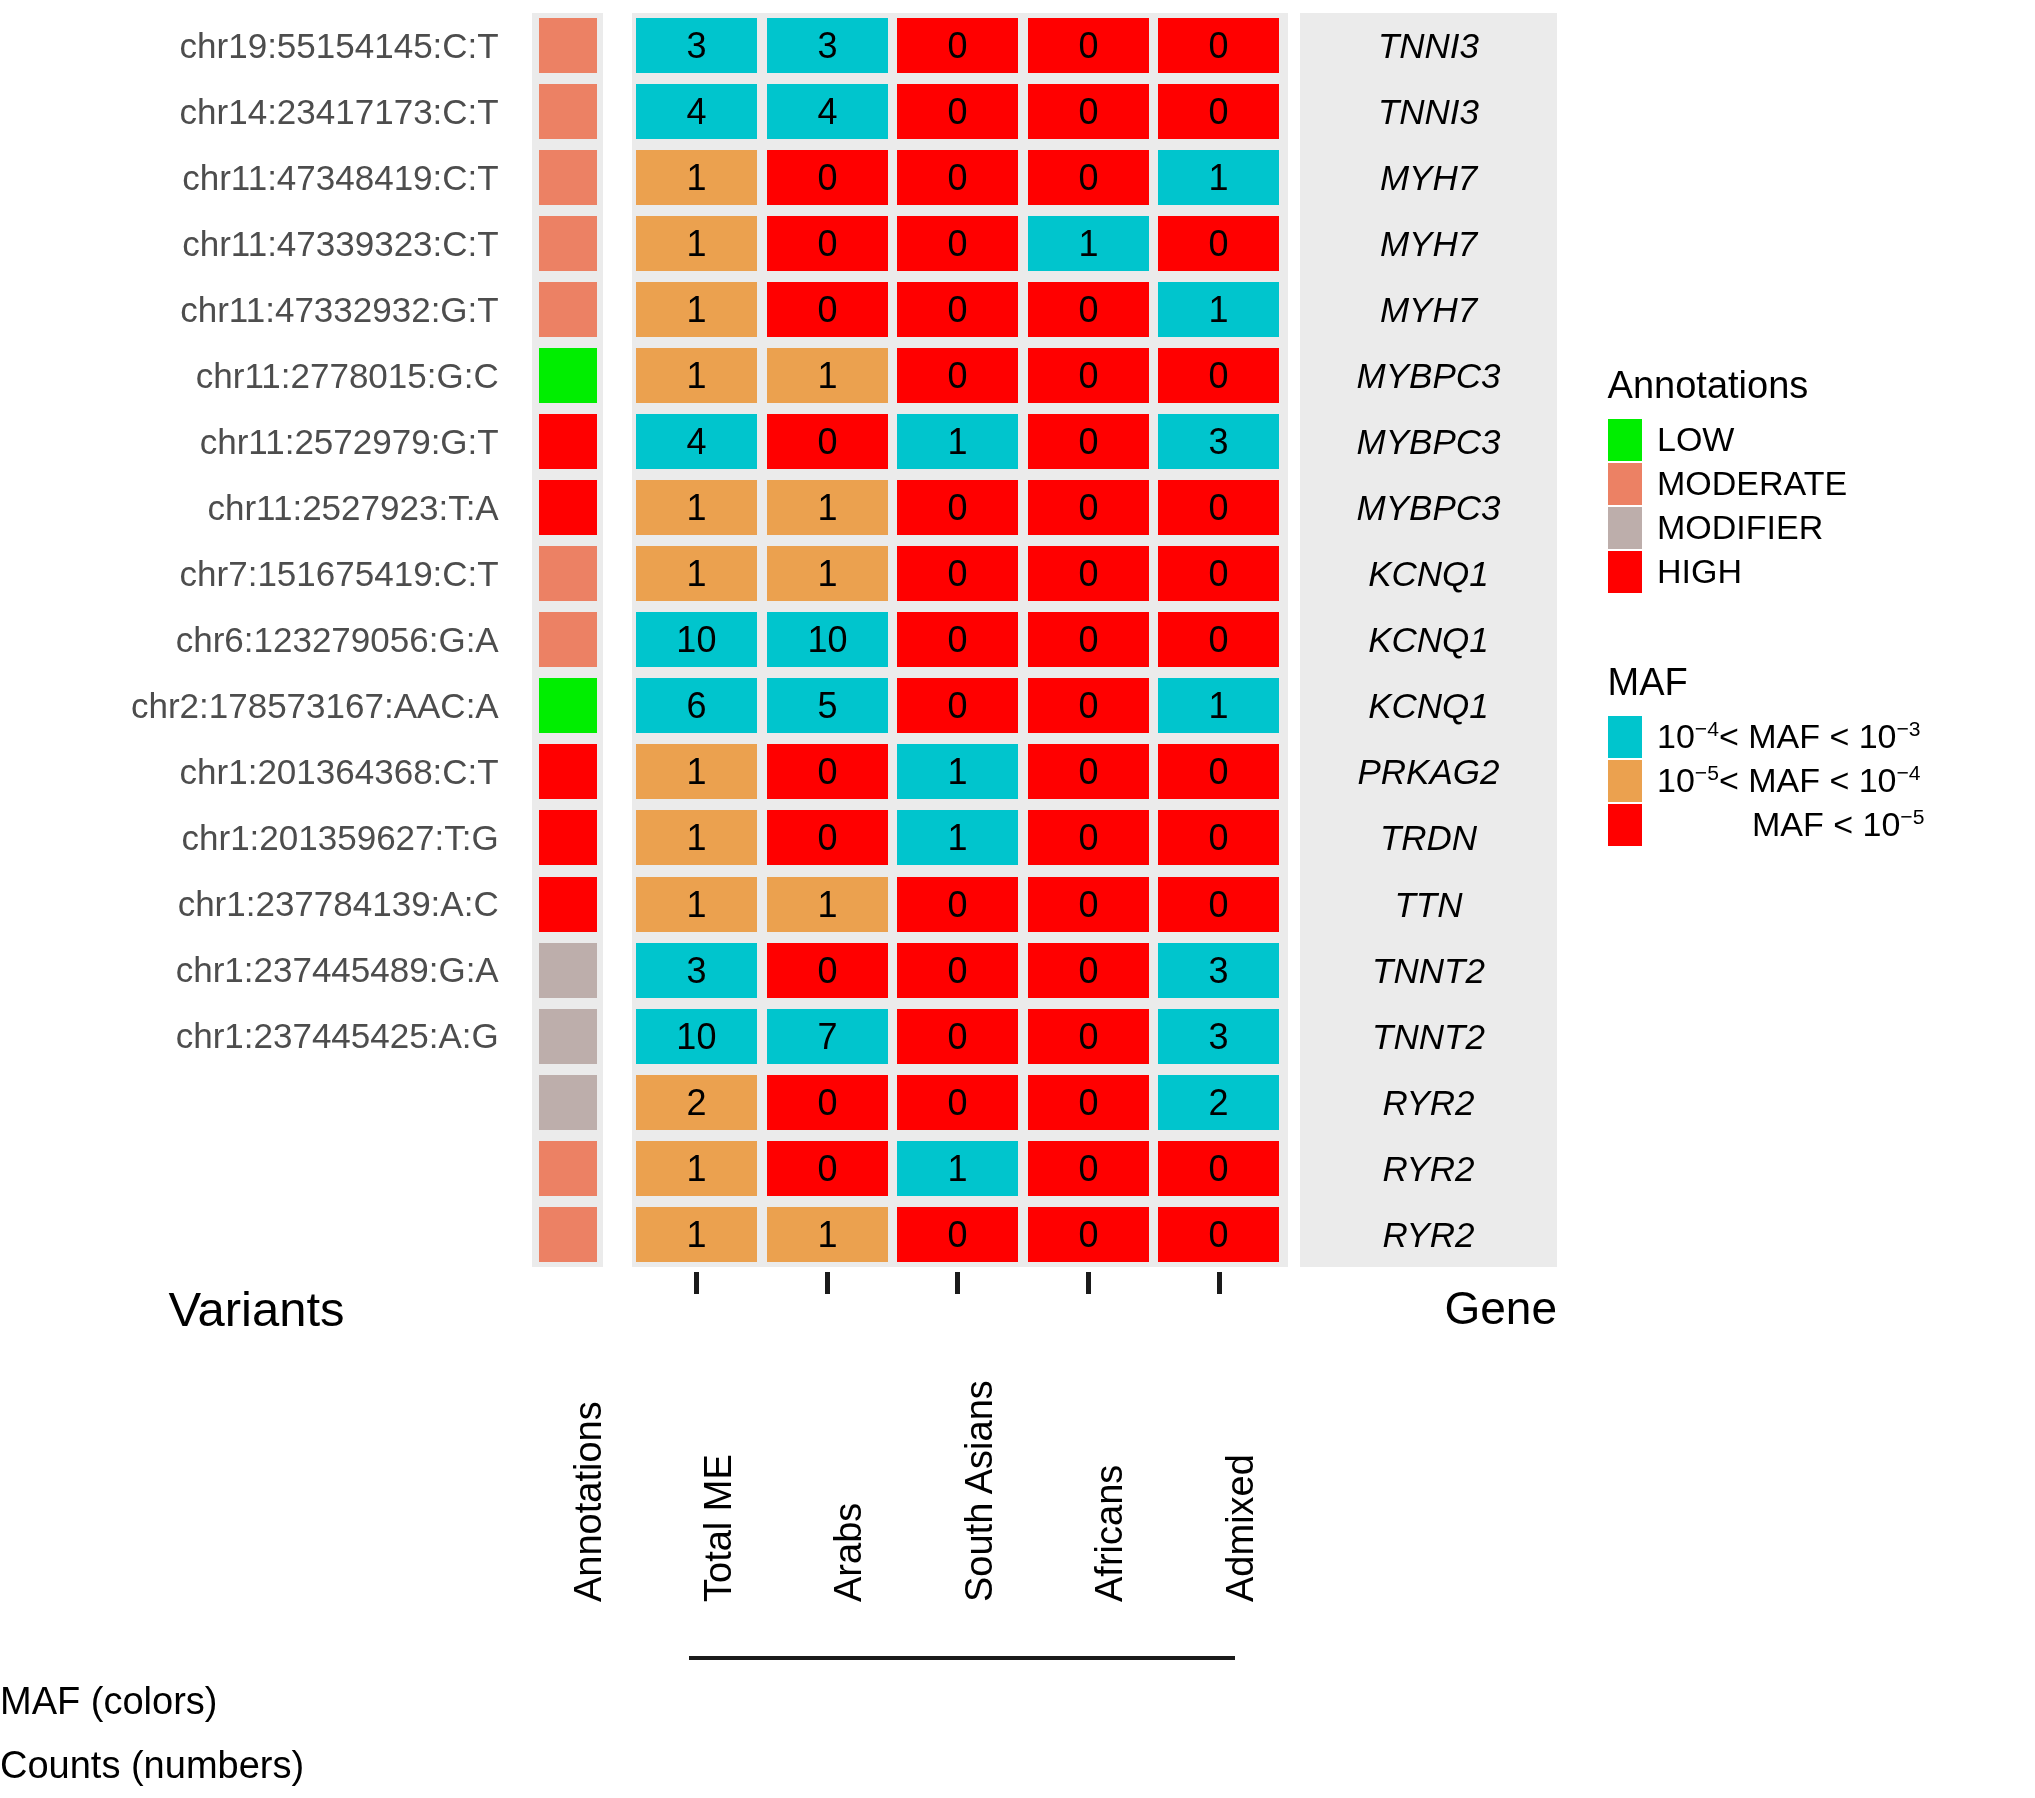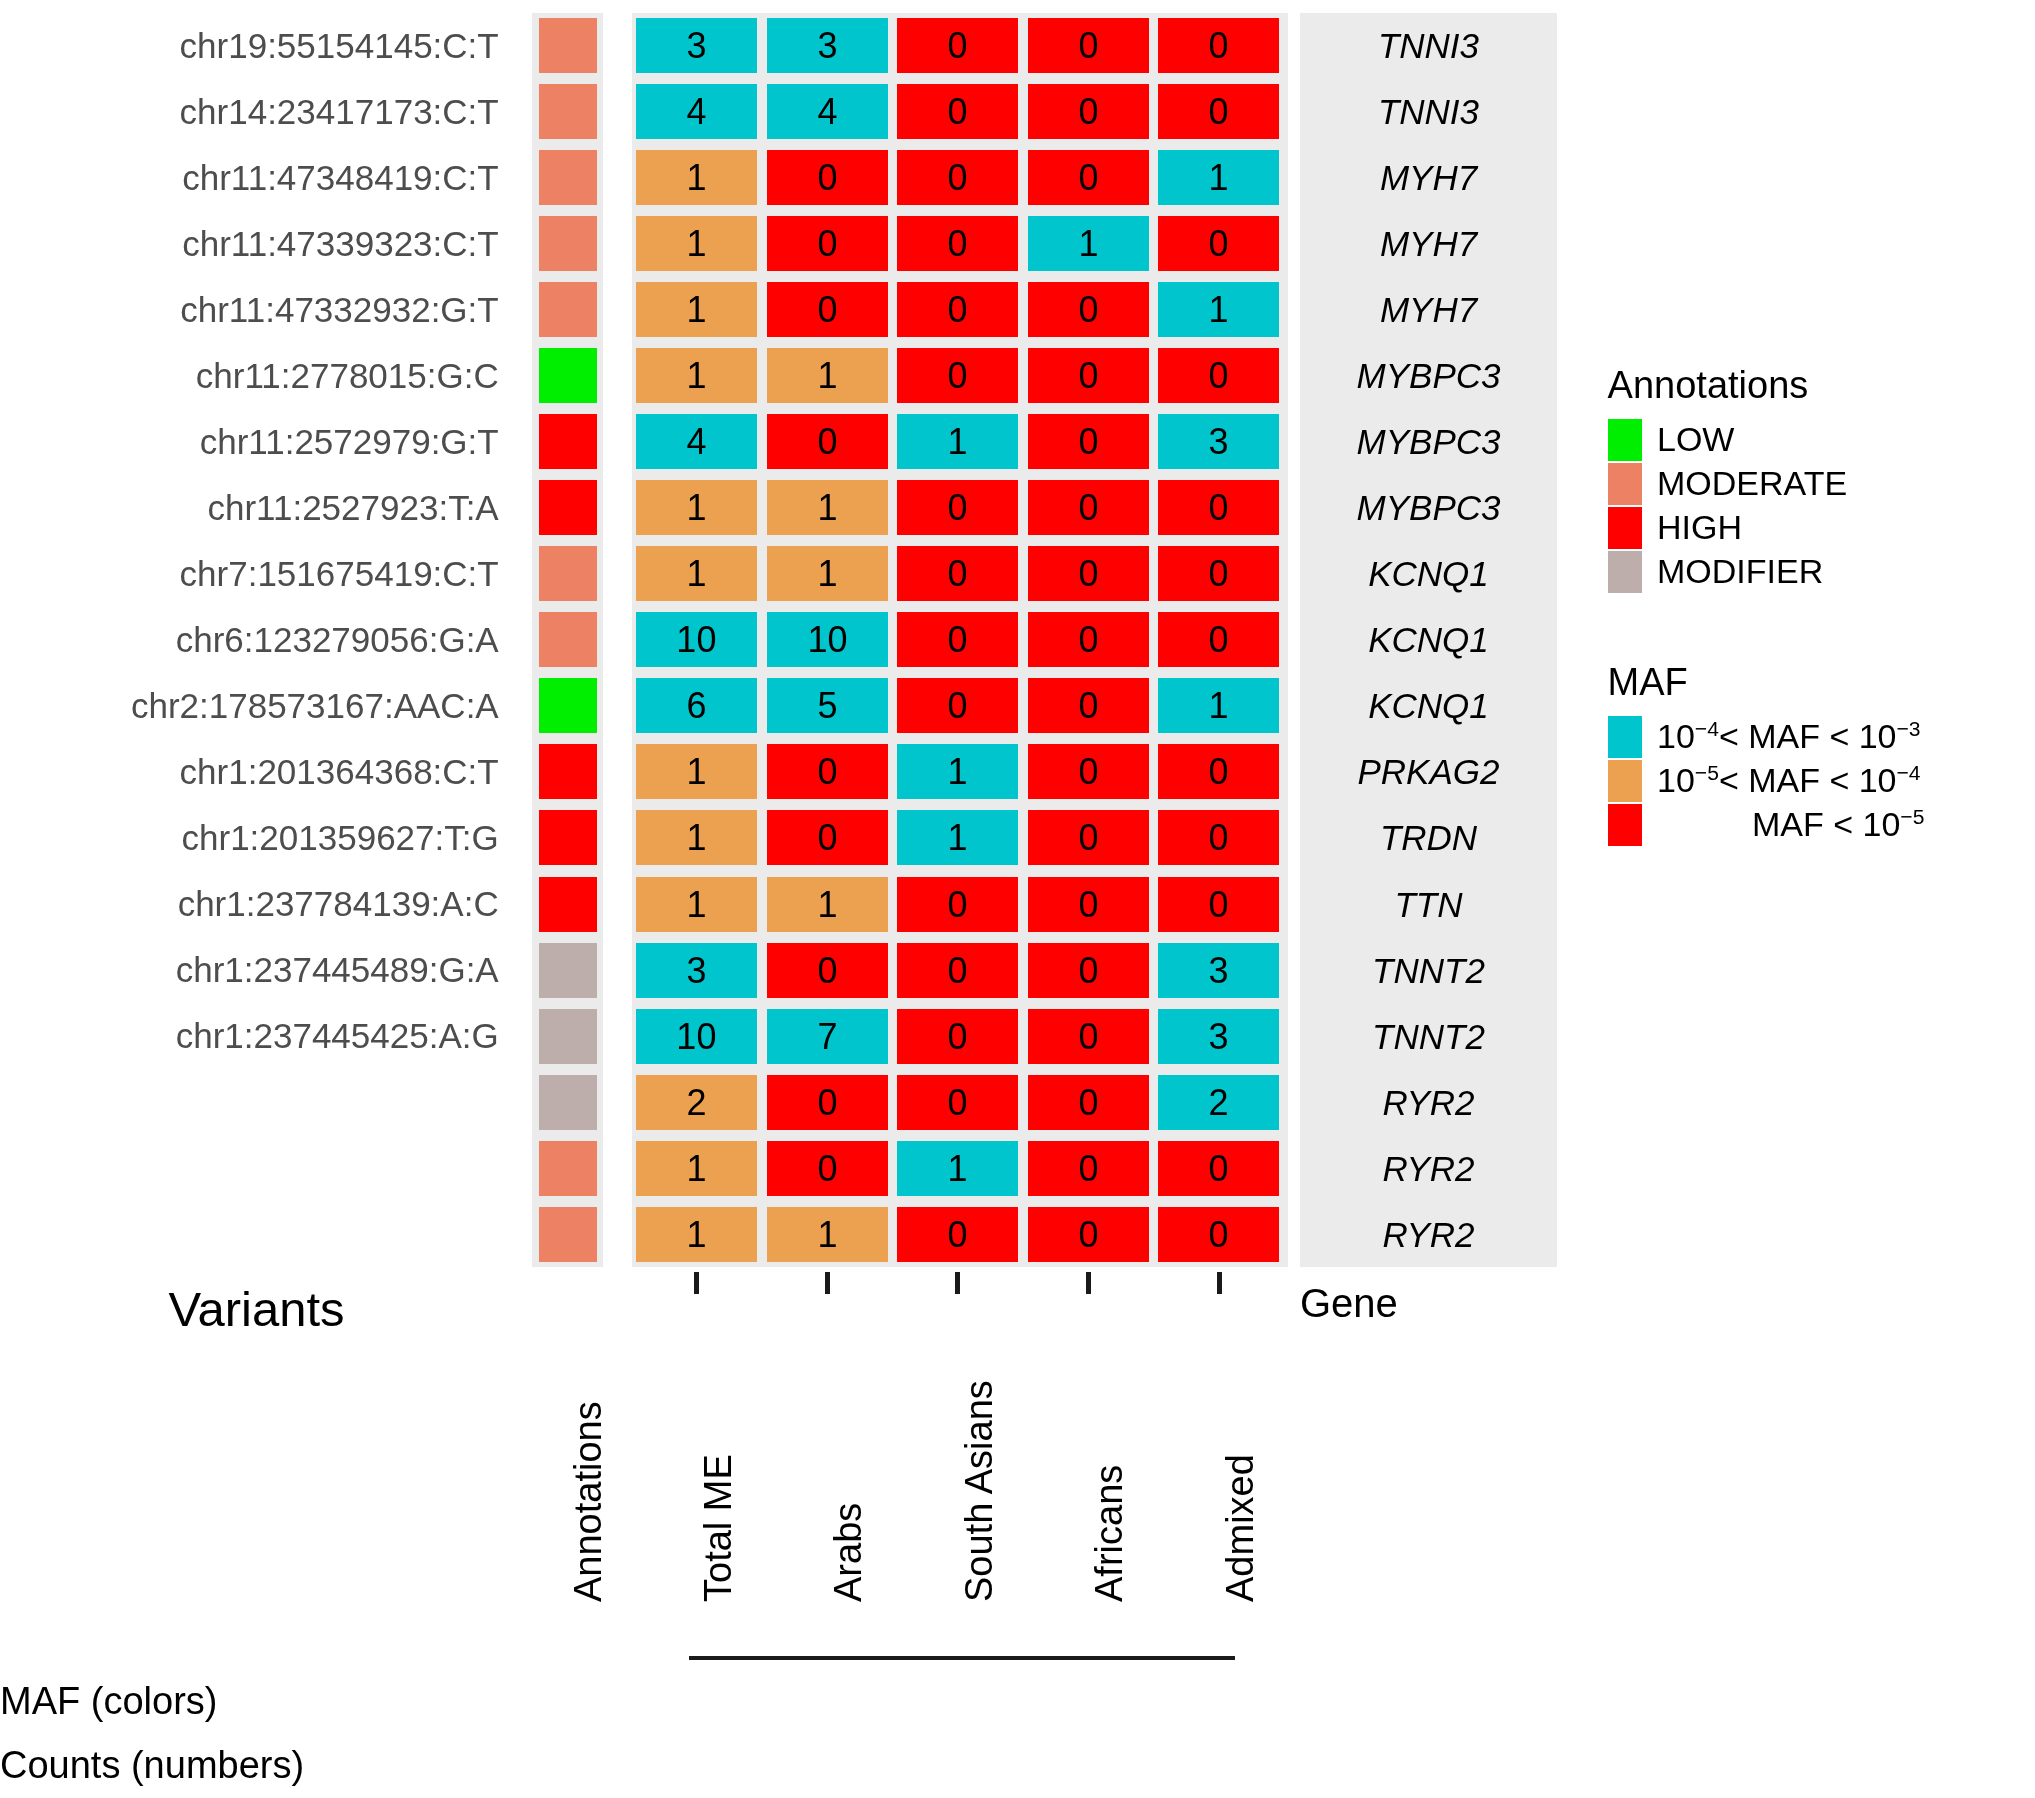--- a/index.html
+++ b/index.html
@@ -82,21 +82,21 @@
     font-size:38px; color:#000;
   }
 
   
   #variants-title{
     position:absolute; left:0px; top:1281px; width:513px;
     text-align:center; font-size:49px; color:#000;
   }
   #gene-title{
     position:absolute; left:1300px; top:1281px; width:257px;
-    text-align:left; font-size:40px; color:#000;
+    text-align:right; font-size:46px; color:#000;
   }
 
   
   #legend-area{position:absolute; left:1605px; top:364px; width:429px;}
   .legend-title{font-size:38px; color:#000; margin:0 0 10.4px 2.6px;}
   .legend-rows{position:relative;}
   .legend-row{display:flex;align-items:center;height:44px;}
   .legend-swatch{
     width:39px;height:39px;margin-right:13px;flex:0 0 auto;
     background:#ffffff;
@@ -310,29 +310,29 @@
           <span class="legend-text">LOW</span>
         </div>
         <div class="legend-row">
           <span class="legend-swatch">
             <i style="background: rgb(236, 129, 100);"></i>
           </span>
           <span class="legend-text">MODERATE</span>
         </div>
         <div class="legend-row">
           <span class="legend-swatch">
+            <i style="background: rgb(189, 174, 171);"></i>
+          </span>
+          <span class="legend-text">MODIFIER</span>
+        </div>
+        <div class="legend-row">
+          <span class="legend-swatch">
             <i style="background: rgb(255, 0, 0);"></i>
           </span>
           <span class="legend-text">HIGH</span>
-        </div>
-        <div class="legend-row">
-          <span class="legend-swatch">
-            <i style="background: rgb(189, 174, 171);"></i>
-          </span>
-          <span class="legend-text">MODIFIER</span>
         </div>
       </div>
     <div class="legend-gap"></div>
     <div class="legend-title">MAF</div>
     <div class="legend-rows" id="maf-legend-rows">
         <div class="legend-row ">
           <span class="legend-swatch">
             <i style="background: rgb(0, 197, 205);"></i>
           </span>
           <span class="maf-legend-text">10<sup>−4</sup>&lt; MAF &lt; 10<sup>−3</sup></span>

